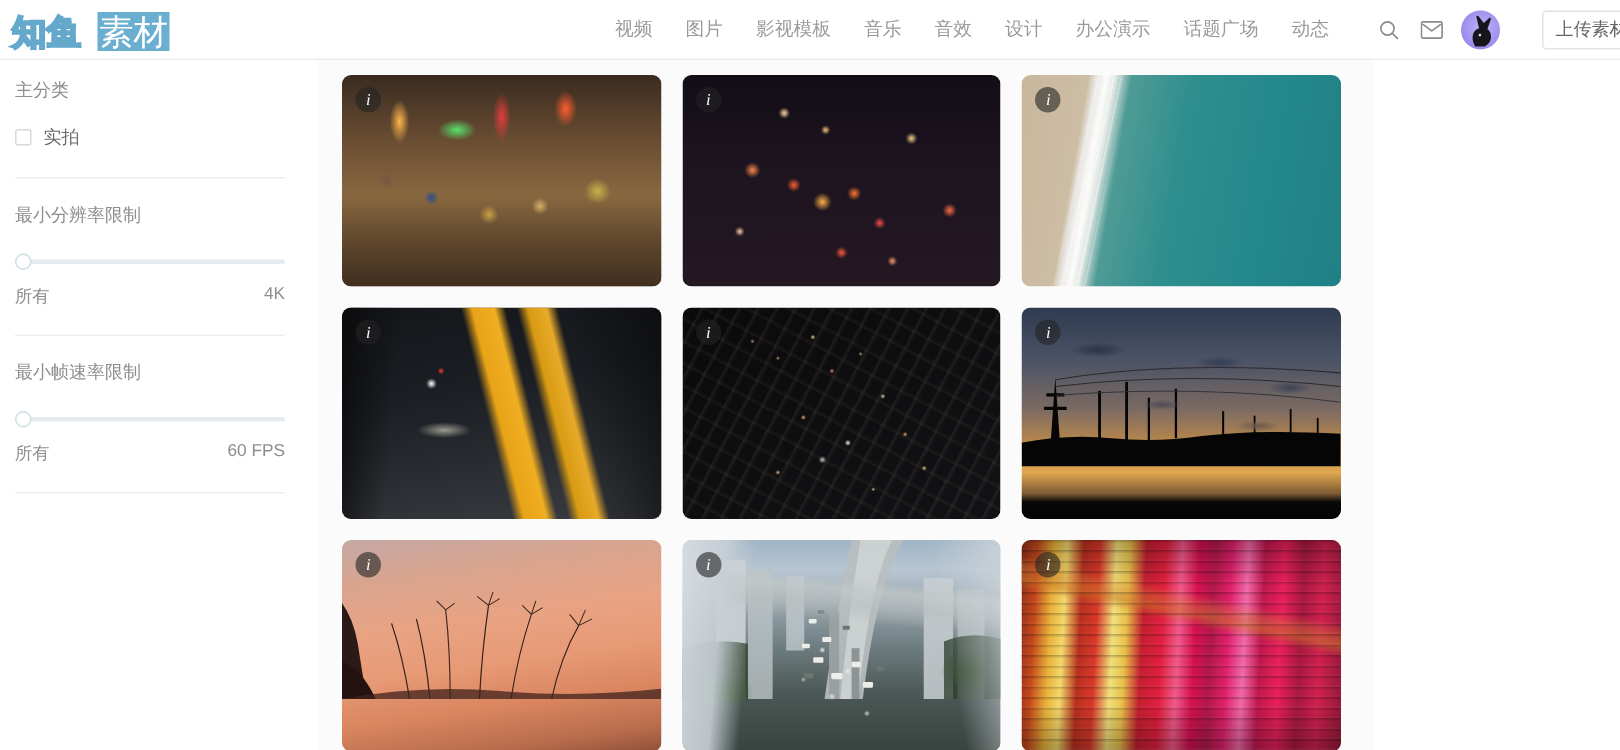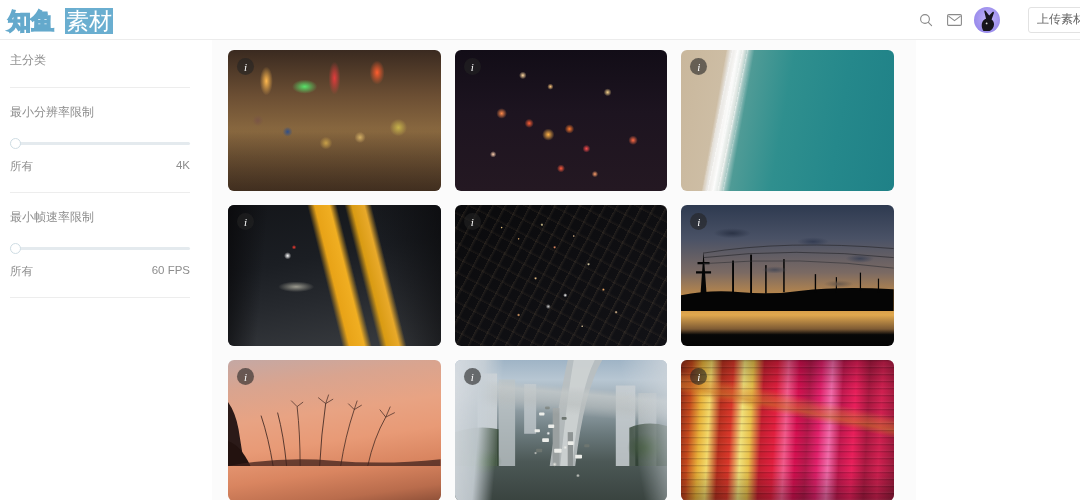--- a/index.html
+++ b/index.html
@@ -387,20 +387,31 @@
 </head>
 <body>
 
 <div class="header">
 
   <div class="logo">
     <span class="logo-outline">知鱼</span>
     <span class="logo-solid">素材</span>
   </div>
 
+  <nav class="nav">
+    <span class="nav-item">视频</span>
+    <span class="nav-item">图片</span>
+    <span class="nav-item">影视模板</span>
+    <span class="nav-item">音乐</span>
+    <span class="nav-item">音效</span>
+    <span class="nav-item">设计</span>
+    <span class="nav-item">办公演示</span>
+    <span class="nav-item">话题广场</span>
+    <span class="nav-item">动态</span>
+  </nav>
 
   <div class="header-right">
     <span class="icon-btn">
       <svg width="14" height="14" viewBox="0 0 14 14">
         <circle cx="6" cy="6" r="4.4" fill="none" stroke="#8a8a8a" stroke-width="1.1"></circle>
         <line x1="9.3" y1="9.3" x2="12.6" y2="12.6" stroke="#8a8a8a" stroke-width="1.1" stroke-linecap="round"></line>
       </svg>
     </span>
     <span class="icon-btn">
       <svg width="15" height="12" viewBox="0 0 15 12">
@@ -420,20 +431,24 @@
     <div class="upload-btn">上传素材</div>
   </div>
 </div>
 
 <div class="body-wrap">
 
   <aside class="sidebar">
 
     <div class="section-title">主分类</div>
 
+    <label class="checkbox-row">
+      <span class="checkbox"></span>
+      <span class="checkbox-label">实拍</span>
+    </label>
 
 
     <div class="divider"></div>
 
     <div class="slider-block">
       <div class="slider-label">最小分辨率限制</div>
       <div class="slider-track-wrap">
         <div class="slider-track"></div>
         <div class="slider-handle"></div>
       </div>

